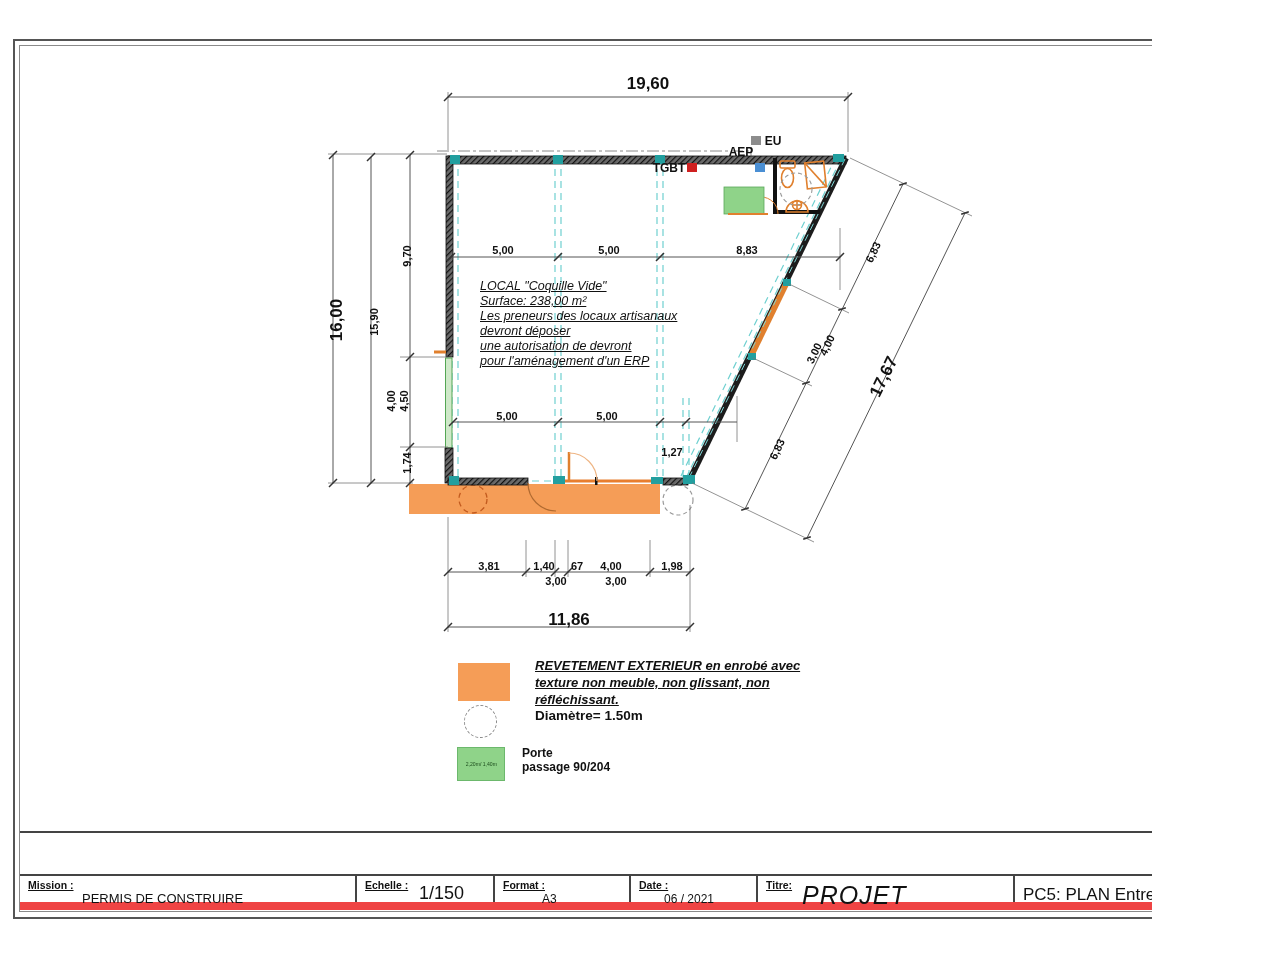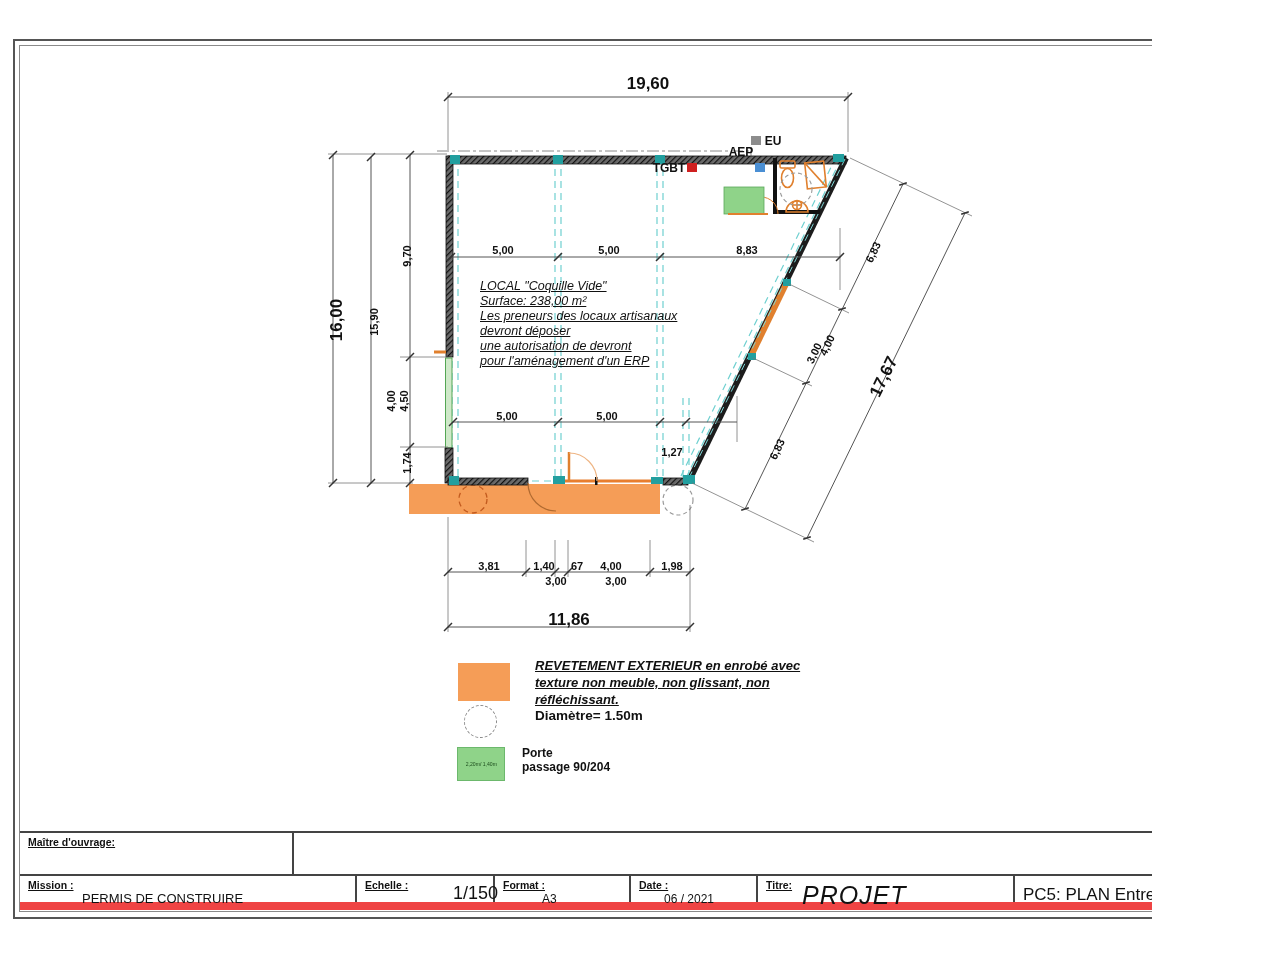--- a/index.html
+++ b/index.html
@@ -240,34 +240,31 @@
   <div class="abs legend-circ-label">Diamètre= 1.50m</div>
   <div class="abs legend-green">
     <span>2,20m/ 1,40m</span>
   </div>
   <div class="abs legend-door-label">
     <div>Porte</div>
     <div>passage 90/204</div>
   </div>
 
   <div class="tb-row" style="top:831px;height:43px;">
-    <div class="tb-cell" style="width:274px;">
-      <div class="tb-label">Maître d'ouvrage:</div>
-    </div>
     <div class="tb-cell" style="width:244px;"></div>
   </div>
 
   <div class="tb-row" style="top:874px;height:36px;border-bottom:8px solid #ef4444;">
     <div class="tb-cell" style="width:337px;">
       <div class="tb-label">Mission :</div>
       <div class="tb-val" style="left:62px;top:15px;font-size:13px;">PERMIS DE CONSTRUIRE</div>
     </div>
     <div class="tb-cell" style="width:138px;">
       <div class="tb-label">Echelle :</div>
-      <div class="tb-val" style="left:62px;top:7px;font-size:18px;margin-left:34px;">1/150</div>
+      <div class="tb-val" style="left:62px;top:7px;font-size:18px;">1/150</div>
     </div>
     <div class="tb-cell" style="width:136px;">
       <div class="tb-label">Format :</div>
       <div class="tb-val" style="left:47px;top:16px;font-size:12px;">A3</div>
     </div>
     <div class="tb-cell" style="width:127px;">
       <div class="tb-label">Date :</div>
       <div class="tb-val" style="left:33px;top:16px;font-size:12px;">06 / 2021</div>
     </div>
     <div class="tb-cell" style="width:257px;">

